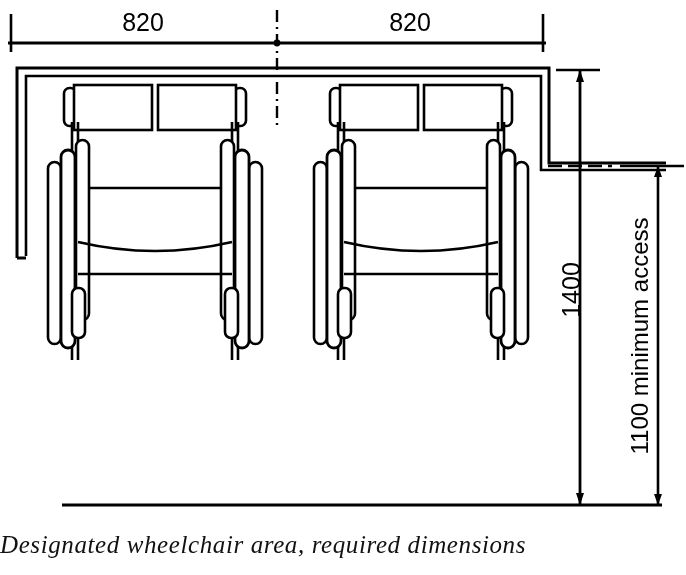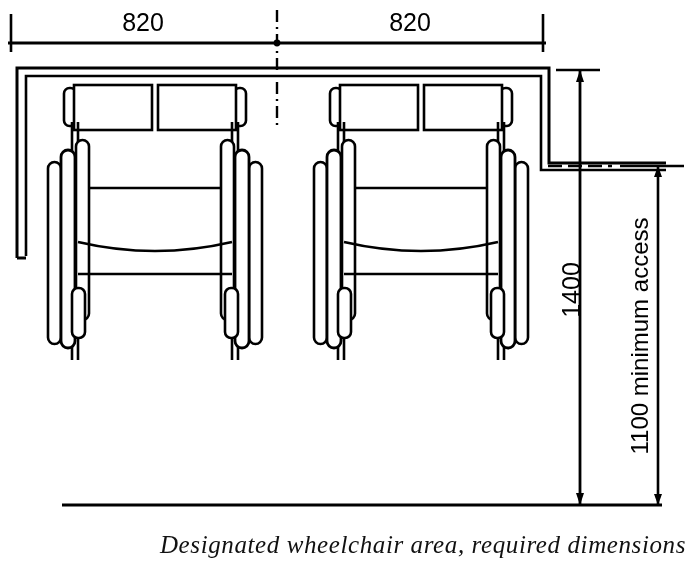--- a/index.html
+++ b/index.html
@@ -1,20 +1,20 @@
 <!DOCTYPE html>
 <html><head>
 <meta charset="utf-8">
 <style>
   html,body{margin:0;padding:0;background:#ffffff;}
   body{width:686px;height:575px;position:relative;overflow:hidden;
        font-family:"Liberation Sans",sans-serif;color:#000;}
   #stage{position:absolute;inset:0;width:658px;height:575px;}
   svg{display:block;}
-  .cap{position:absolute;left:0;top:531px;width:686px;text-align:right;
+  .cap{position:absolute;left:0;top:531px;width:686px;text-align:left;
        font-family:"Liberation Serif",serif;font-style:italic;font-size:25px;
        letter-spacing:0.6px;color:#111;white-space:nowrap;}
   .dimtxt{font-family:"Liberation Sans",sans-serif;font-size:25px;fill:#000;}
   .vtxt{font-family:"Liberation Sans",sans-serif;font-size:25px;fill:#000;}
   .vtxt2{font-family:"Liberation Sans",sans-serif;font-size:24px;fill:#000;}
 </style>
 </head>
 <body>
 
 <div id="stage">

